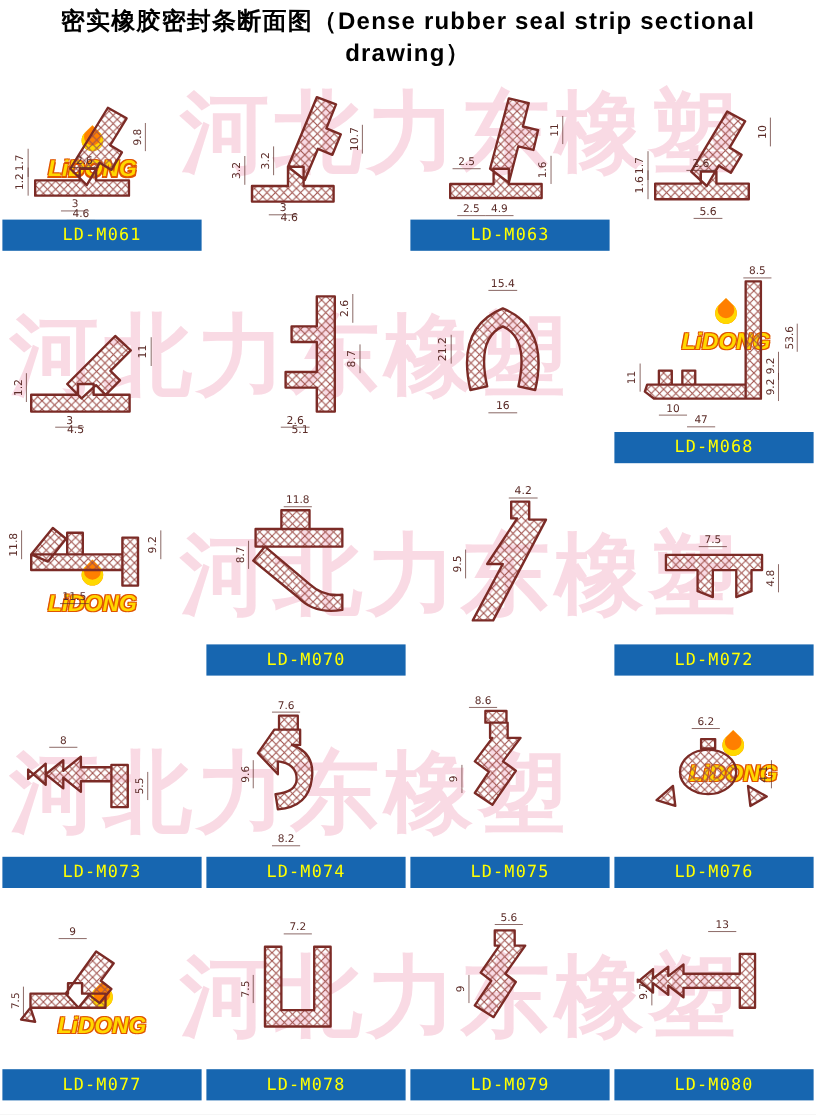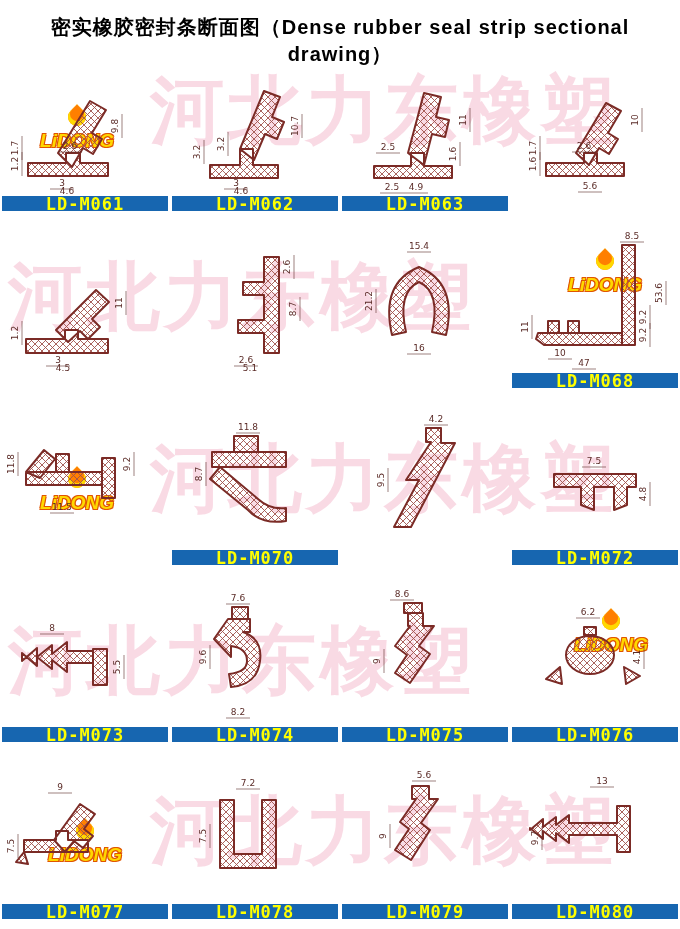--- a/index.html
+++ b/index.html
@@ -1,25 +1,25 @@
 <!DOCTYPE html>
 <html style="--bar-bg: #1766b0; --bar-text: #ffff00; --drawing: #7b2b26; --hatch: #a0524c; --dim-text: #5b2c28; --logo-orange: #ff7f00; --logo-yellow: #ffd800; --watermark-pink: #ec8caa;"><head>
 <meta charset="utf-8">
 <style>
   html,body{margin:0;padding:0;background:#e8e8e8;}
   .page{position:relative;width:680px;height:929px;background:#ffffff;overflow:hidden;
         font-family:"Liberation Sans",sans-serif;margin:0 auto;}
-  .header{position:relative;z-index:3;height:34px;padding-top:14px;text-align:center;
+  .header{position:relative;z-index:3;height:34px;padding-top:4px;text-align:center;
           font-size:20px;font-weight:bold;color:#000;letter-spacing:1px;}
   .grid{position:relative;z-index:2;display:grid;grid-template-columns:repeat(4,170px);width:680px;}
   .cell{width:170px;height:177px;display:flex;flex-direction:column;}
   .cell svg{width:170px;height:148px;display:block;}
-  .bar{height:15px;margin:0 2px 6px 2px;background:var(--bar-bg,#1766b0);color:var(--bar-text,#ffff00);
+  .bar{height:27px;margin:0 2px 6px 2px;background:var(--bar-bg,#1766b0);color:var(--bar-text,#ffff00);
        display:flex;align-items:center;justify-content:center;
-       font-family:"DejaVu Sans Mono",monospace;font-weight:bold;font-size:17px;letter-spacing:1px;}
+       font-family:"DejaVu Sans Mono",monospace;font-weight:normal;font-size:14px;letter-spacing:1px;}
   .wm{position:absolute;z-index:1;pointer-events:none;white-space:nowrap;}
   .wm-cn{font-size:74px;font-weight:bold;color:rgba(236,140,170,0.32);letter-spacing:4px;
          font-family:"DejaVu Sans",sans-serif;}
   .logo{position:absolute;z-index:1;pointer-events:none;text-align:center;width:90px;}
   .flame{display:inline-block;width:18px;height:18px;background:var(--logo-orange,#ff7f00);
          border-radius:50% 0 50% 50%;transform:rotate(-45deg);box-shadow:inset 2px -2px 0 2px #ffd800;}
   .logo-text{font-style:italic;font-weight:bold;font-size:19px;color:var(--logo-yellow,#ffd800);
          text-shadow:1px 1px 0 #e05500,-1px -1px 0 #e05500,1px -1px 0 #e05500,-1px 1px 0 #e05500;}
   .defs-holder{position:absolute;width:0;height:0;overflow:hidden;}
 </style>
@@ -92,21 +92,20 @@
           <text x="128" y="78" fill="#5b2c28" font-size="9" font-family="DejaVu Sans, sans-serif" text-anchor="middle" transform="rotate(-90 128 78)">10.7</text>
           <line x1="34" y1="92" x2="34" y2="116" stroke="#5b2c28" stroke-width="0.6"></line>
           <text x="30" y="104" fill="#5b2c28" font-size="9" font-family="DejaVu Sans, sans-serif" text-anchor="middle" transform="rotate(-90 30 104)">3.2</text>
           <line x1="58" y1="84" x2="58" y2="108" stroke="#5b2c28" stroke-width="0.6"></line>
           <text x="54" y="96" fill="#5b2c28" font-size="9" font-family="DejaVu Sans, sans-serif" text-anchor="middle" transform="rotate(-90 54 96)">3.2</text>
           <line x1="54" y1="141" x2="78" y2="141" stroke="#5b2c28" stroke-width="0.6"></line>
           <text x="66" y="138" fill="#5b2c28" font-size="9" font-family="DejaVu Sans, sans-serif" text-anchor="middle">3</text>
           <line x1="59" y1="149" x2="83" y2="149" stroke="#5b2c28" stroke-width="0.6"></line>
           <text x="71" y="146" fill="#5b2c28" font-size="9" font-family="DejaVu Sans, sans-serif" text-anchor="middle">4.6</text>
         </svg>
-        <div class="bar">LD-M062</div>
       </div>
       <div class="cell">
         <svg viewBox="0 0 170 148">
           <path d="M34,130 h78 v-12 h-28 v-13 h-13 v13 h-37 z M68,105 l16,-60 17,4 -5,20 13,3 -4,17 -13,-3 -8,31 z" fill="url(#hatch)" stroke="#7b2b26" stroke-width="2" stroke-linejoin="round"></path>
           <line x1="130" y1="60" x2="130" y2="84" stroke="#5b2c28" stroke-width="0.6"></line>
           <text x="126" y="72" fill="#5b2c28" font-size="9" font-family="DejaVu Sans, sans-serif" text-anchor="middle" transform="rotate(-90 126 72)">11</text>
           <line x1="36" y1="105" x2="60" y2="105" stroke="#5b2c28" stroke-width="0.6"></line>
           <text x="48" y="102" fill="#5b2c28" font-size="9" font-family="DejaVu Sans, sans-serif" text-anchor="middle">2.5</text>
           <line x1="120" y1="94" x2="120" y2="118" stroke="#5b2c28" stroke-width="0.6"></line>
           <text x="116" y="106" fill="#5b2c28" font-size="9" font-family="DejaVu Sans, sans-serif" text-anchor="middle" transform="rotate(-90 116 106)">1.6</text>

